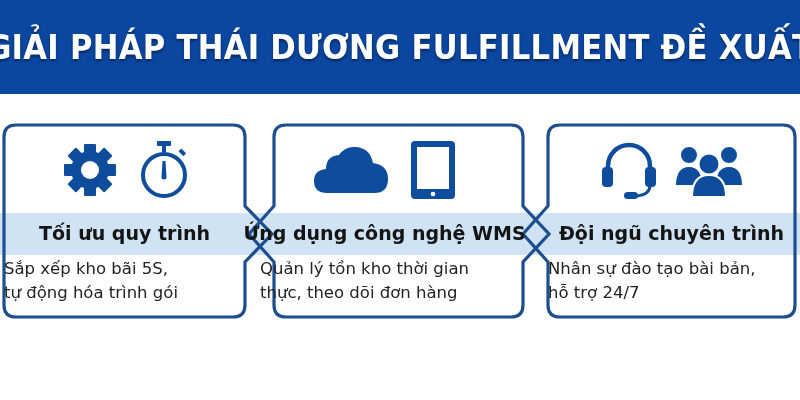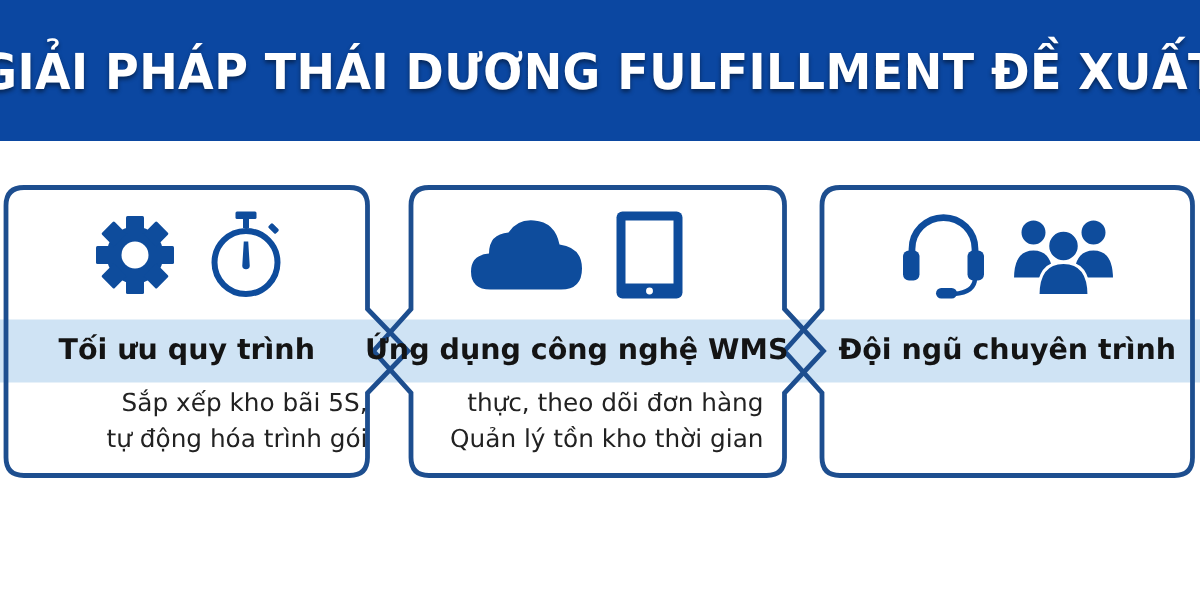--- a/index.html
+++ b/index.html
@@ -35,21 +35,21 @@
     }
     .card .title {
       position: absolute; left: 0; right: 0; top: 89px; height: 39px;
       display: flex; align-items: center; justify-content: center;
       font-weight: bold; font-size: 19px; color: #141414;
       font-family: "DejaVu Sans", sans-serif;
       white-space: nowrap;
     }
     .card .desc {
       position: absolute; left: 0; right: 0; top: 133px;
-      text-align: right; font-size: 16.5px; line-height: 24px; color: #222222;
+      text-align: left; font-size: 16.5px; line-height: 24px; color: #222222;
       font-family: "DejaVu Sans", sans-serif;
     }
     .icon svg { display: block; }
   </style>
 </head>
 <body>
 
 <div class="banner">
   <div class="banner-title">GIẢI PHÁP THÁI DƯƠNG FULFILLMENT ĐỀ XUẤT</div>
 </div>
@@ -112,22 +112,22 @@
     <span class="icon">
       <svg width="48" height="62" viewBox="0 0 48 62">
         <rect x="2" y="2" width="44" height="58" rx="4" fill="#0e4c9c"></rect>
         <rect x="8" y="8" width="32" height="42" fill="#ffffff"></rect>
         <circle cx="24" cy="55" r="2.3" fill="#ffffff"></circle>
       </svg>
     </span>
   </div>
   <div class="title">Ứng dụng công nghệ WMS</div>
   <div class="desc">
+    <div>Quản lý tồn kho thời gian</div>
     <div>thực, theo dõi đơn hàng</div>
-    <div>Quản lý tồn kho thời gian</div>
   </div>
 </div>
 
 <div class="card" style="left:548px; width:247px;">
   <div class="icons" style="gap:16px;">
     <span class="icon">
       <svg width="58" height="62" viewBox="0 0 58 62">
         <path d="M 8 34 L 8 27 A 21 21 0 0 1 50 27 L 50 34" fill="none" stroke="#0e4c9c" stroke-width="4.5"></path>
         <rect x="2" y="28" width="11" height="20" rx="4" fill="#0e4c9c"></rect>
         <rect x="45" y="28" width="11" height="20" rx="4" fill="#0e4c9c"></rect>
@@ -142,13 +142,17 @@
           <path d="M 1 44 Q 1 24 15 24 Q 29 24 29 44 Z"></path>
           <circle cx="55" cy="13" r="9"></circle>
           <path d="M 41 44 Q 41 24 55 24 Q 69 24 69 44 Z"></path>
           <circle cx="35" cy="22" r="10.5"></circle>
           <path d="M 18 55 Q 18 33 35 33 Q 52 33 52 55 Z"></path>
         </g>
       </svg>
     </span>
   </div>
   <div class="title">Đội ngũ chuyên trình</div>
+  <div class="desc">
+    <div>Nhân sự đào tạo bài bản,</div>
+    <div>hỗ trợ 24/7</div>
+  </div>
 </div>
 
 </body></html>

